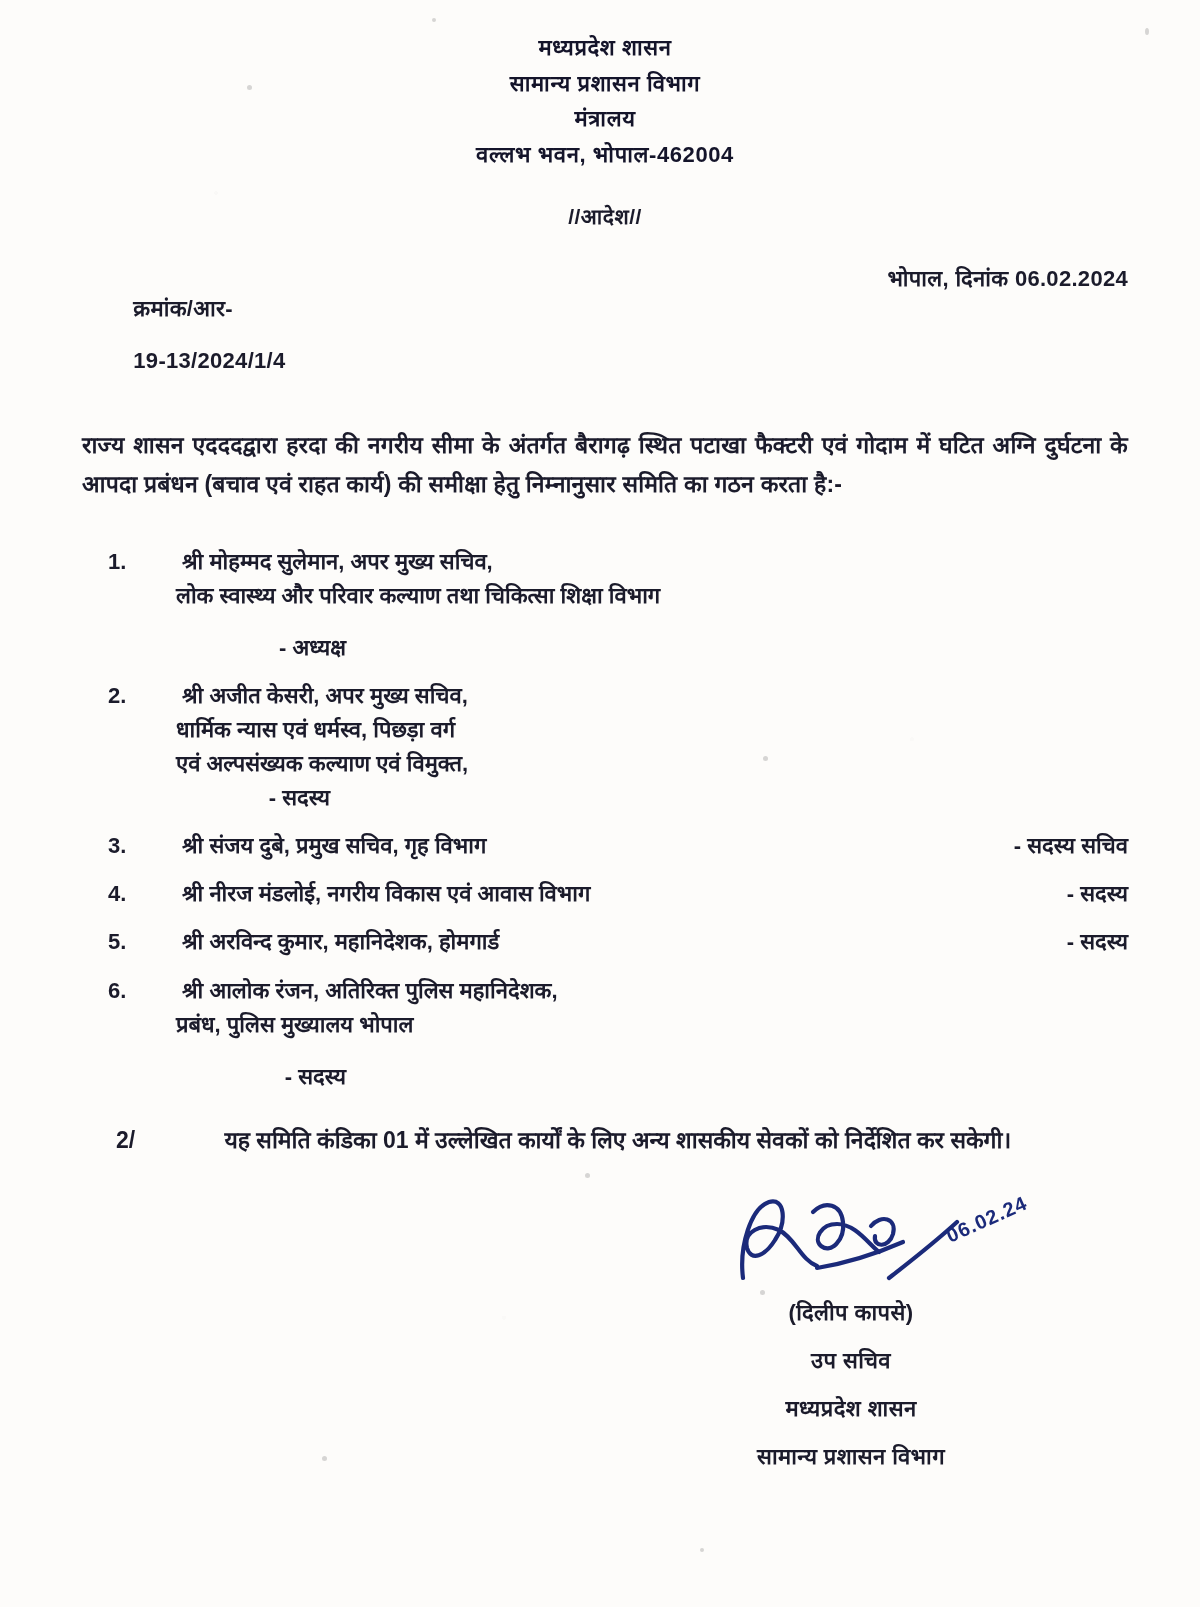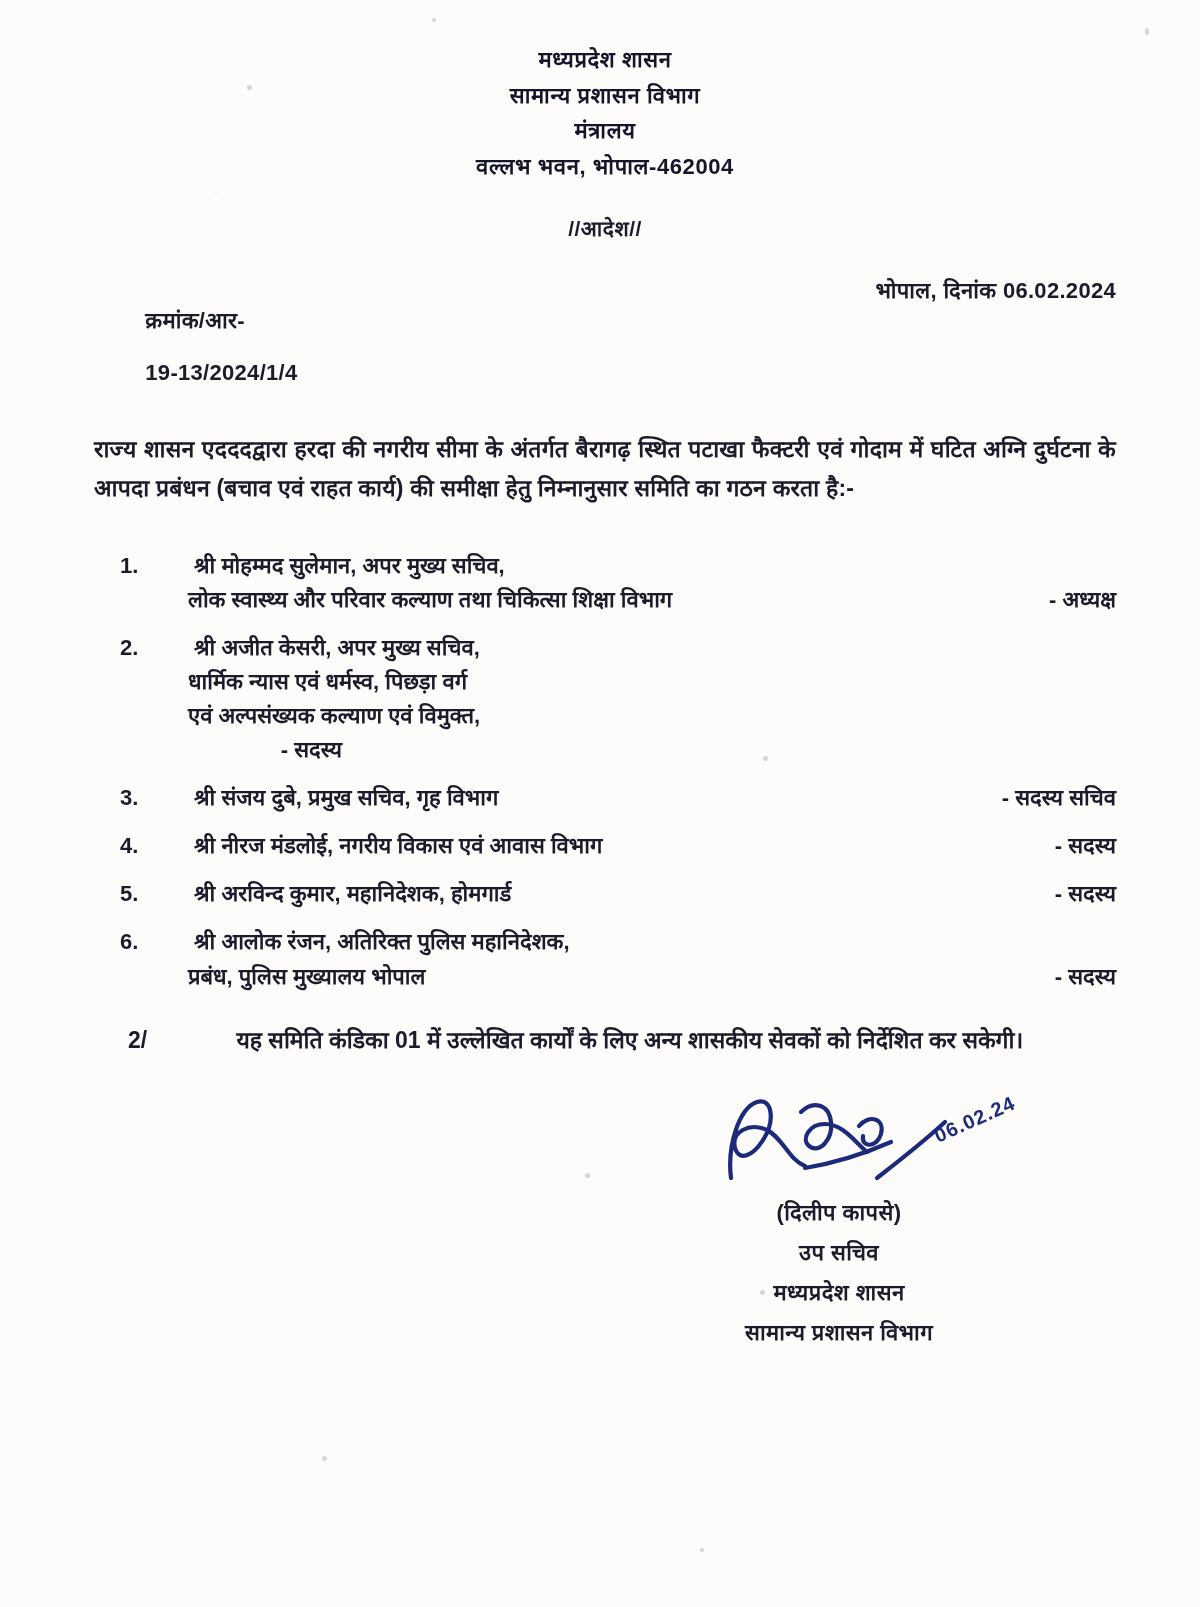--- a/index.html
+++ b/index.html
@@ -16,21 +16,21 @@
     overflow: hidden;
   }
   .page {
     position: absolute;
     inset: 0;
     background: #fdfcfa;
     background-image:
       radial-gradient(circle at 18% 12%, rgba(0,0,0,0.015) 0 2px, transparent 2px),
       radial-gradient(circle at 76% 46%, rgba(0,0,0,0.012) 0 2px, transparent 2px),
       radial-gradient(circle at 42% 82%, rgba(0,0,0,0.012) 0 2px, transparent 2px);
-    padding: 16px;
+    padding: 4px;
   }
   .content {
     position: relative;
     padding: 26px 68px 0 78px;
   }
   .hdr {
     text-align: center;
     font-weight: 700;
     letter-spacing: 0.6px;
     line-height: 1.62;
@@ -50,21 +50,21 @@
     justify-content: space-between;
     align-items: baseline;
     margin-top: 32px;
     font-size: 22px;
     font-weight: 700;
     letter-spacing: 0.3px;
   }
   .refrow .left { white-space: pre; }
   .refrow .right { white-space: pre; }
   .para {
-    margin-top: 18px;
+    margin-top: 26px;
     font-size: 23px;
     font-weight: 600;
     line-height: 1.72;
     text-align: justify;
     text-justify: inter-word;
     letter-spacing: 0.2px;
   }
   .members {
     margin-top: 40px;
     padding-left: 26px;
@@ -91,20 +91,21 @@
     margin-left: 16px;
   }
   .m-role {
     flex: 0 0 auto;
     white-space: pre;
     text-align: right;
     min-width: 170px;
   }
   .m-sub {
     padding-left: 52px;
+    flex-direction: column;
   }
   .clause2 {
     margin-top: 26px;
     font-size: 23px;
     font-weight: 600;
     line-height: 1.75;
     text-align: justify;
   }
   .clause2 .c-num {
     display: inline-block;
@@ -141,21 +142,21 @@
   }
   .sign-name {
     font-size: 22px;
     font-weight: 700;
     margin-top: 6px;
     letter-spacing: 0.4px;
   }
   .sign-line {
     font-size: 22px;
     font-weight: 700;
-    margin-top: 10px;
+    margin-top: 18px;
     letter-spacing: 0.4px;
   }
   .speck { position: absolute; background: rgba(40,40,40,0.18); border-radius: 50%; }
 </style>
 </head>
 <body>
 
 <div class="page">
 
   <div class="speck" style="left:1145px;top:28px;width:4px;height:7px;"></div>

